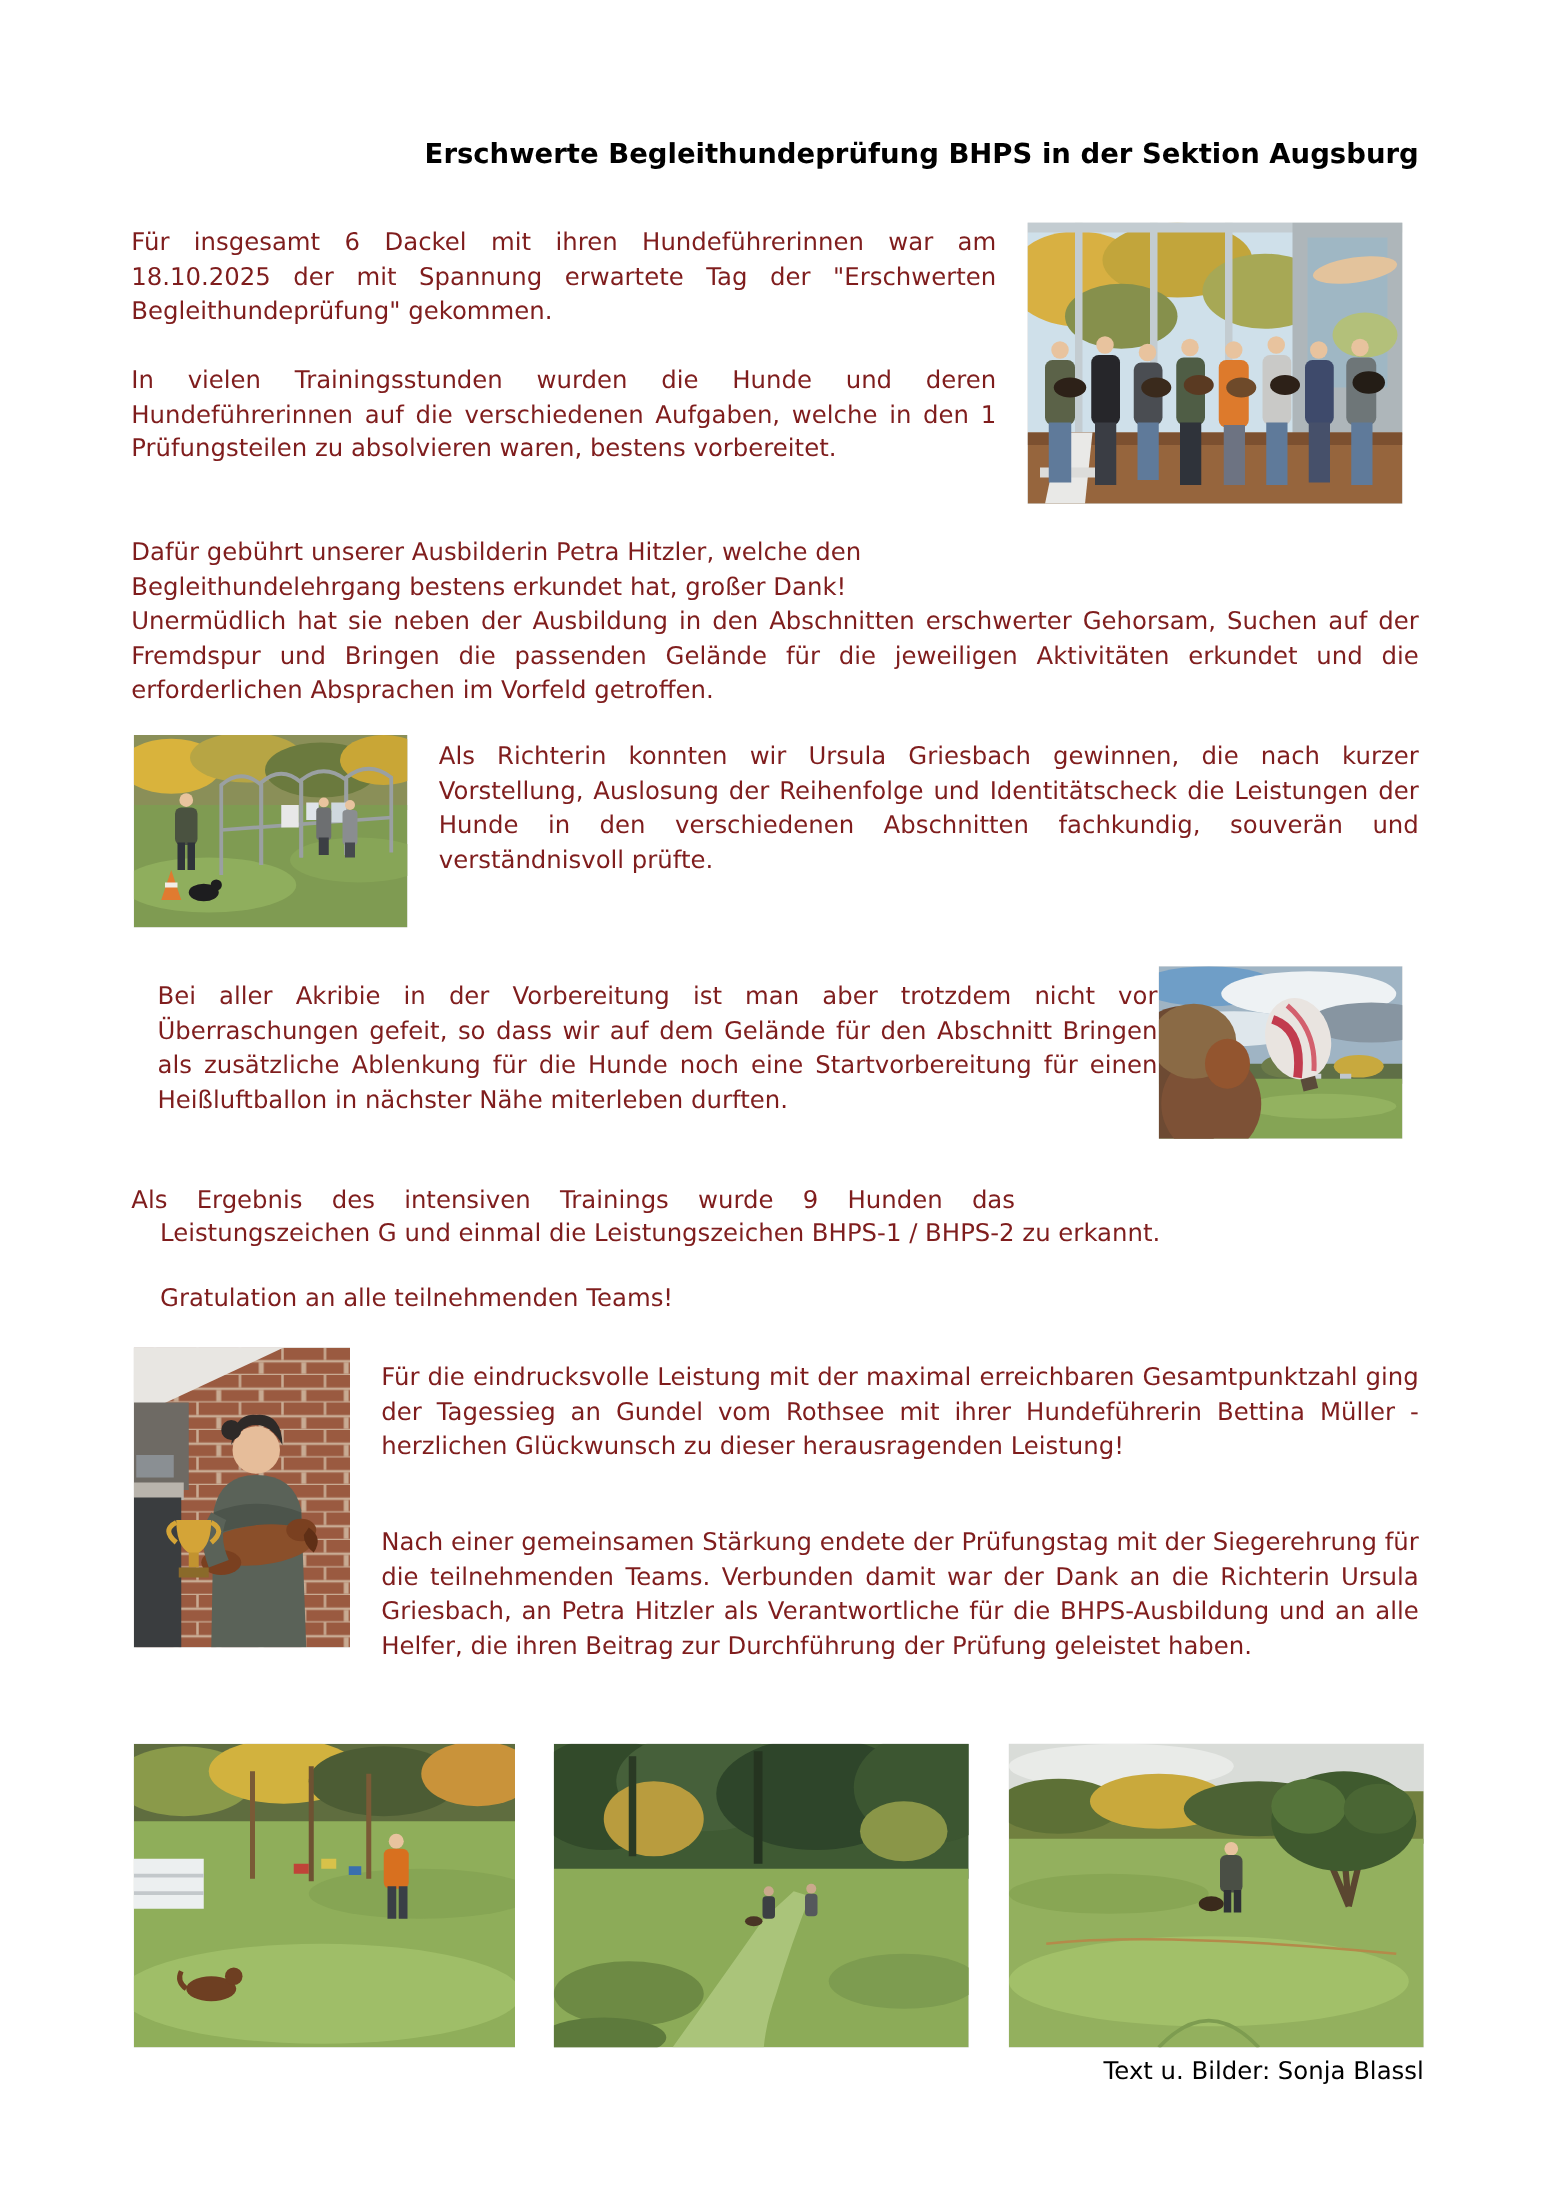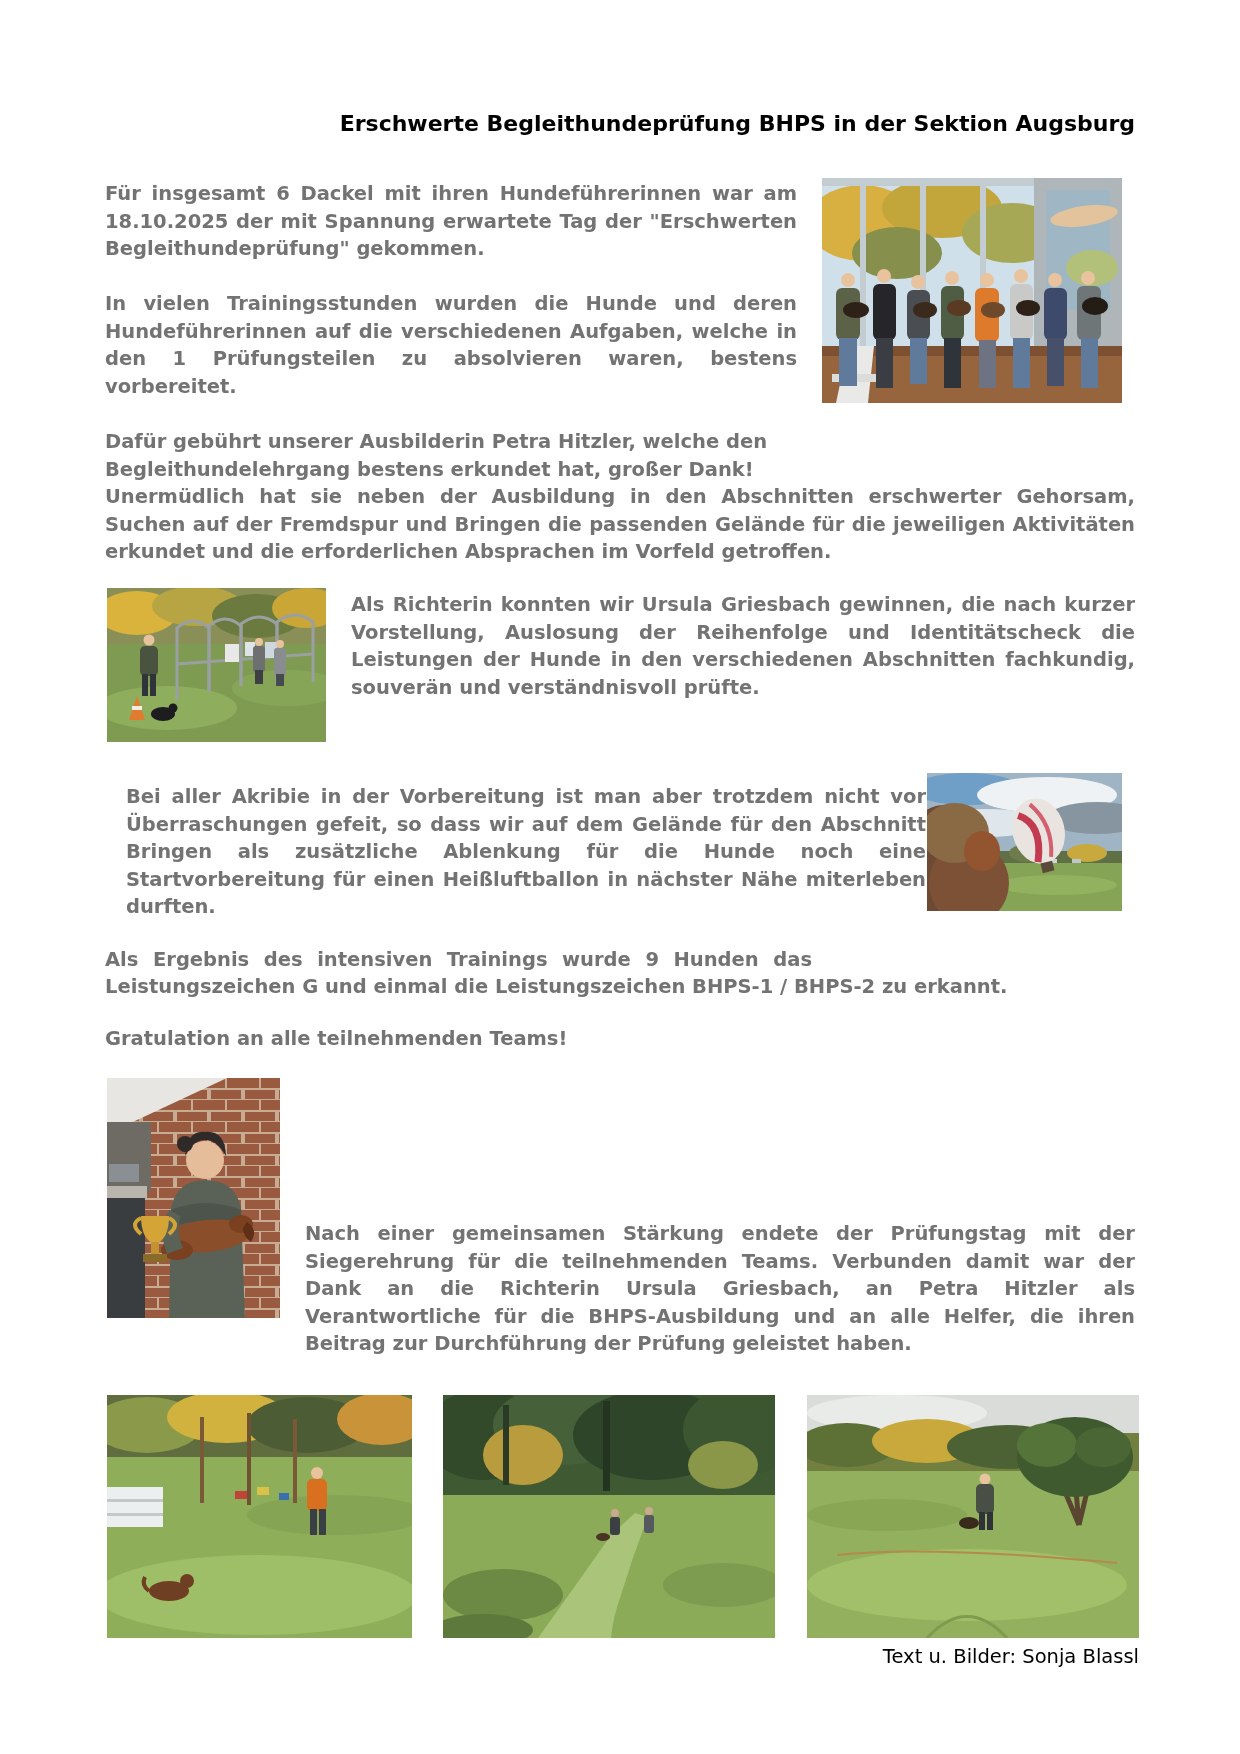--- a/index.html
+++ b/index.html
@@ -10,24 +10,23 @@
     font-family:"DejaVu Sans","Liberation Sans",sans-serif;
     color:#000;
     overflow:hidden;
   }
   .abs{position:absolute;}
   .body-text{
     font-size:19.5px;
     line-height:27.5px;
     text-align:justify;
     text-align-last:left;
-    color:#737373;
-    font-weight:bold;
+    color:#7f1d1d;
   }
-  .left-text{text-align:left;}
+  .left-text{text-align:left;margin-left:23px;}
   .force-justify{text-align:justify;text-align-last:justify;}
   .title{
     font-size:22px;
     font-weight:bold;
     line-height:28px;
     text-align:right;
   }
   .credit{
     font-size:19.5px;
     line-height:26px;
@@ -221,20 +220,21 @@
       <path d="M62 132 Q50 150 60 176 L76 170 Q68 152 74 138 Z" fill="#5a6258"></path>
 
       <path d="M34 138 Q34 162 48 166 Q62 162 62 138 Z" fill="#d4a437"></path>
       <rect x="44" y="164" width="8" height="12" fill="#c29330"></rect>
       <rect x="36" y="176" width="24" height="8" fill="#8a6a2a"></rect>
       <path d="M34 140 Q22 146 34 156" stroke="#d4a437" stroke-width="4" fill="none"></path>
       <path d="M62 140 Q74 146 62 156" stroke="#d4a437" stroke-width="4" fill="none"></path>
     </svg>
   </div>
 
+  <div class="abs body-text" style="left:305px;top:1088px;width:830px;">Für die eindrucksvolle Leistung mit der maximal erreichbaren Gesamtpunktzahl ging der Tagessieg an Gundel vom Rothsee mit ihrer Hundeführerin Bettina Müller - herzlichen Glückwunsch zu dieser herausragenden Leistung!</div>
 
   <div class="abs body-text" style="left:305px;top:1220px;width:830px;">Nach einer gemeinsamen Stärkung endete der Prüfungstag mit der Siegerehrung für die teilnehmenden Teams. Verbunden damit war der Dank an die Richterin Ursula Griesbach, an Petra Hitzler als Verantwortliche für die BHPS-Ausbildung und an alle Helfer, die ihren Beitrag zur Durchführung der Prüfung geleistet haben.</div>
 
   <div class="abs photo" style="left:107px;top:1395px;width:305px;height:243px;" title="Prüfungsfeld mit Hundeführerin und Dackel">
     <svg viewBox="0 0 305 243" preserveAspectRatio="none" aria-hidden="true">
       <rect x="0" y="0" width="305" height="70" fill="#5f6d3f"></rect>
       <ellipse cx="40" cy="30" rx="55" ry="28" fill="#8a9a4a"></ellipse>
       <ellipse cx="120" cy="22" rx="60" ry="26" fill="#d2b23e"></ellipse>
       <ellipse cx="200" cy="30" rx="60" ry="28" fill="#4c5c34"></ellipse>
       <ellipse cx="275" cy="24" rx="45" ry="26" fill="#c9933a"></ellipse>

